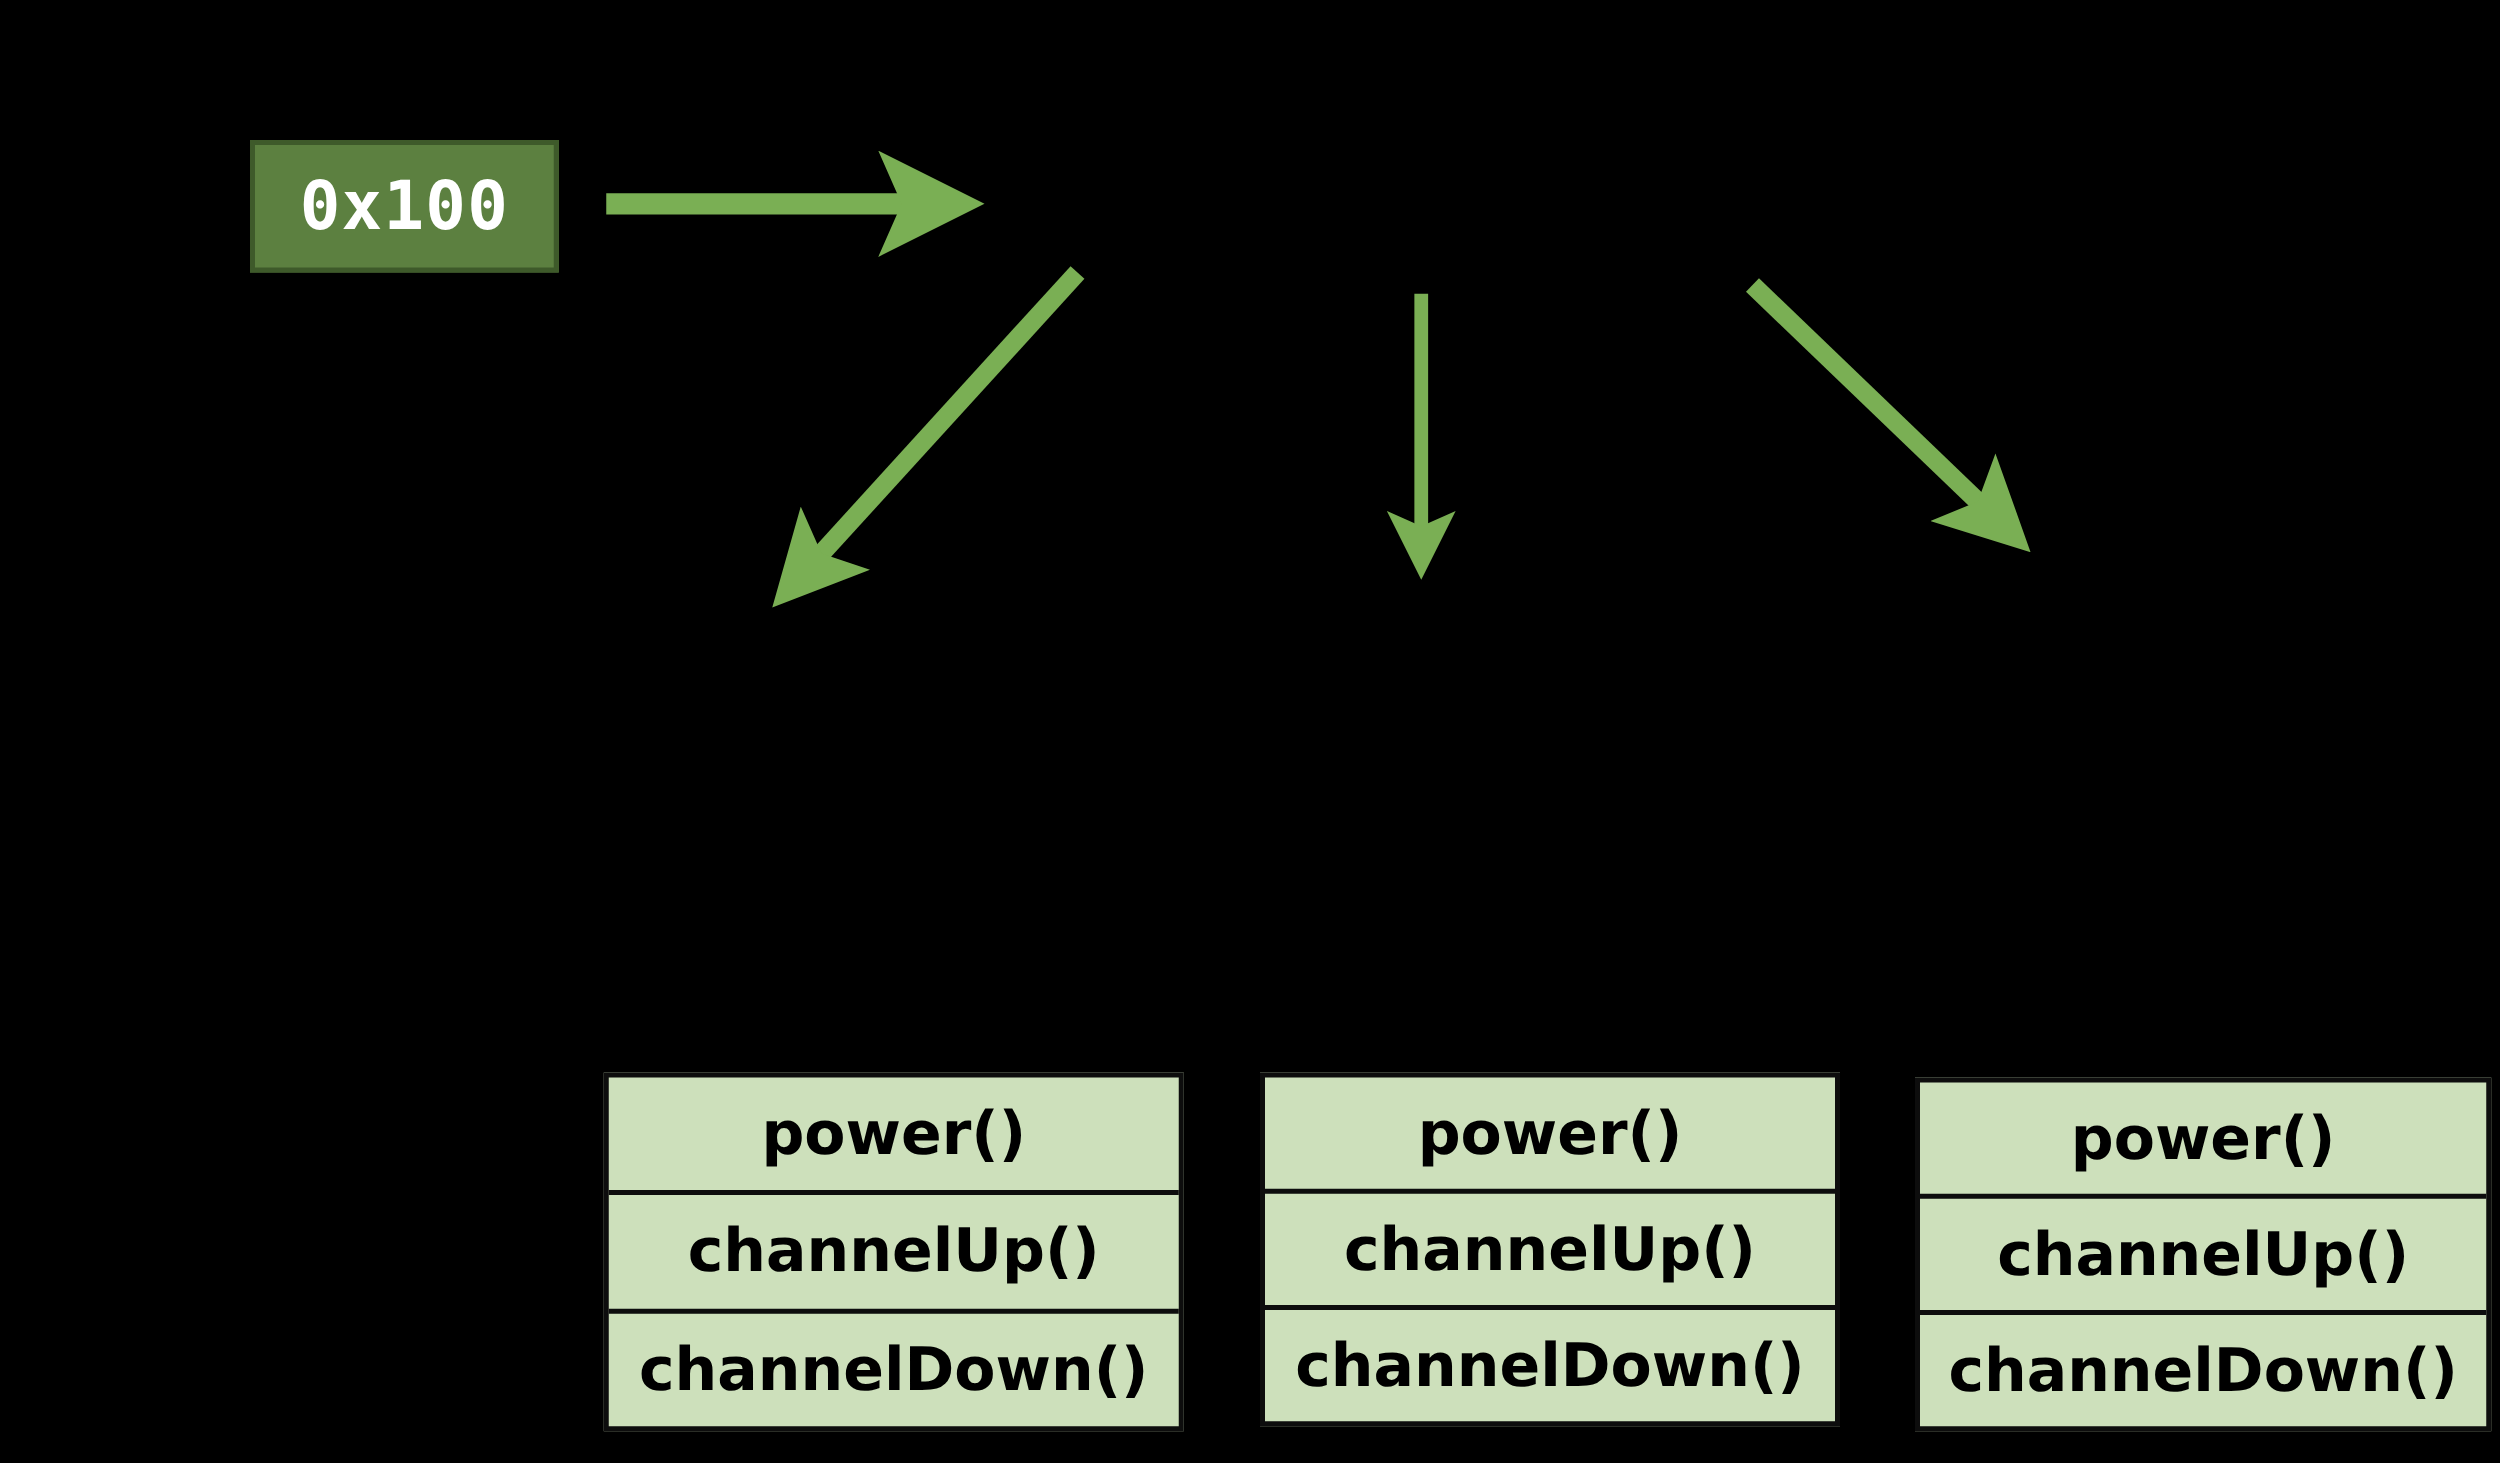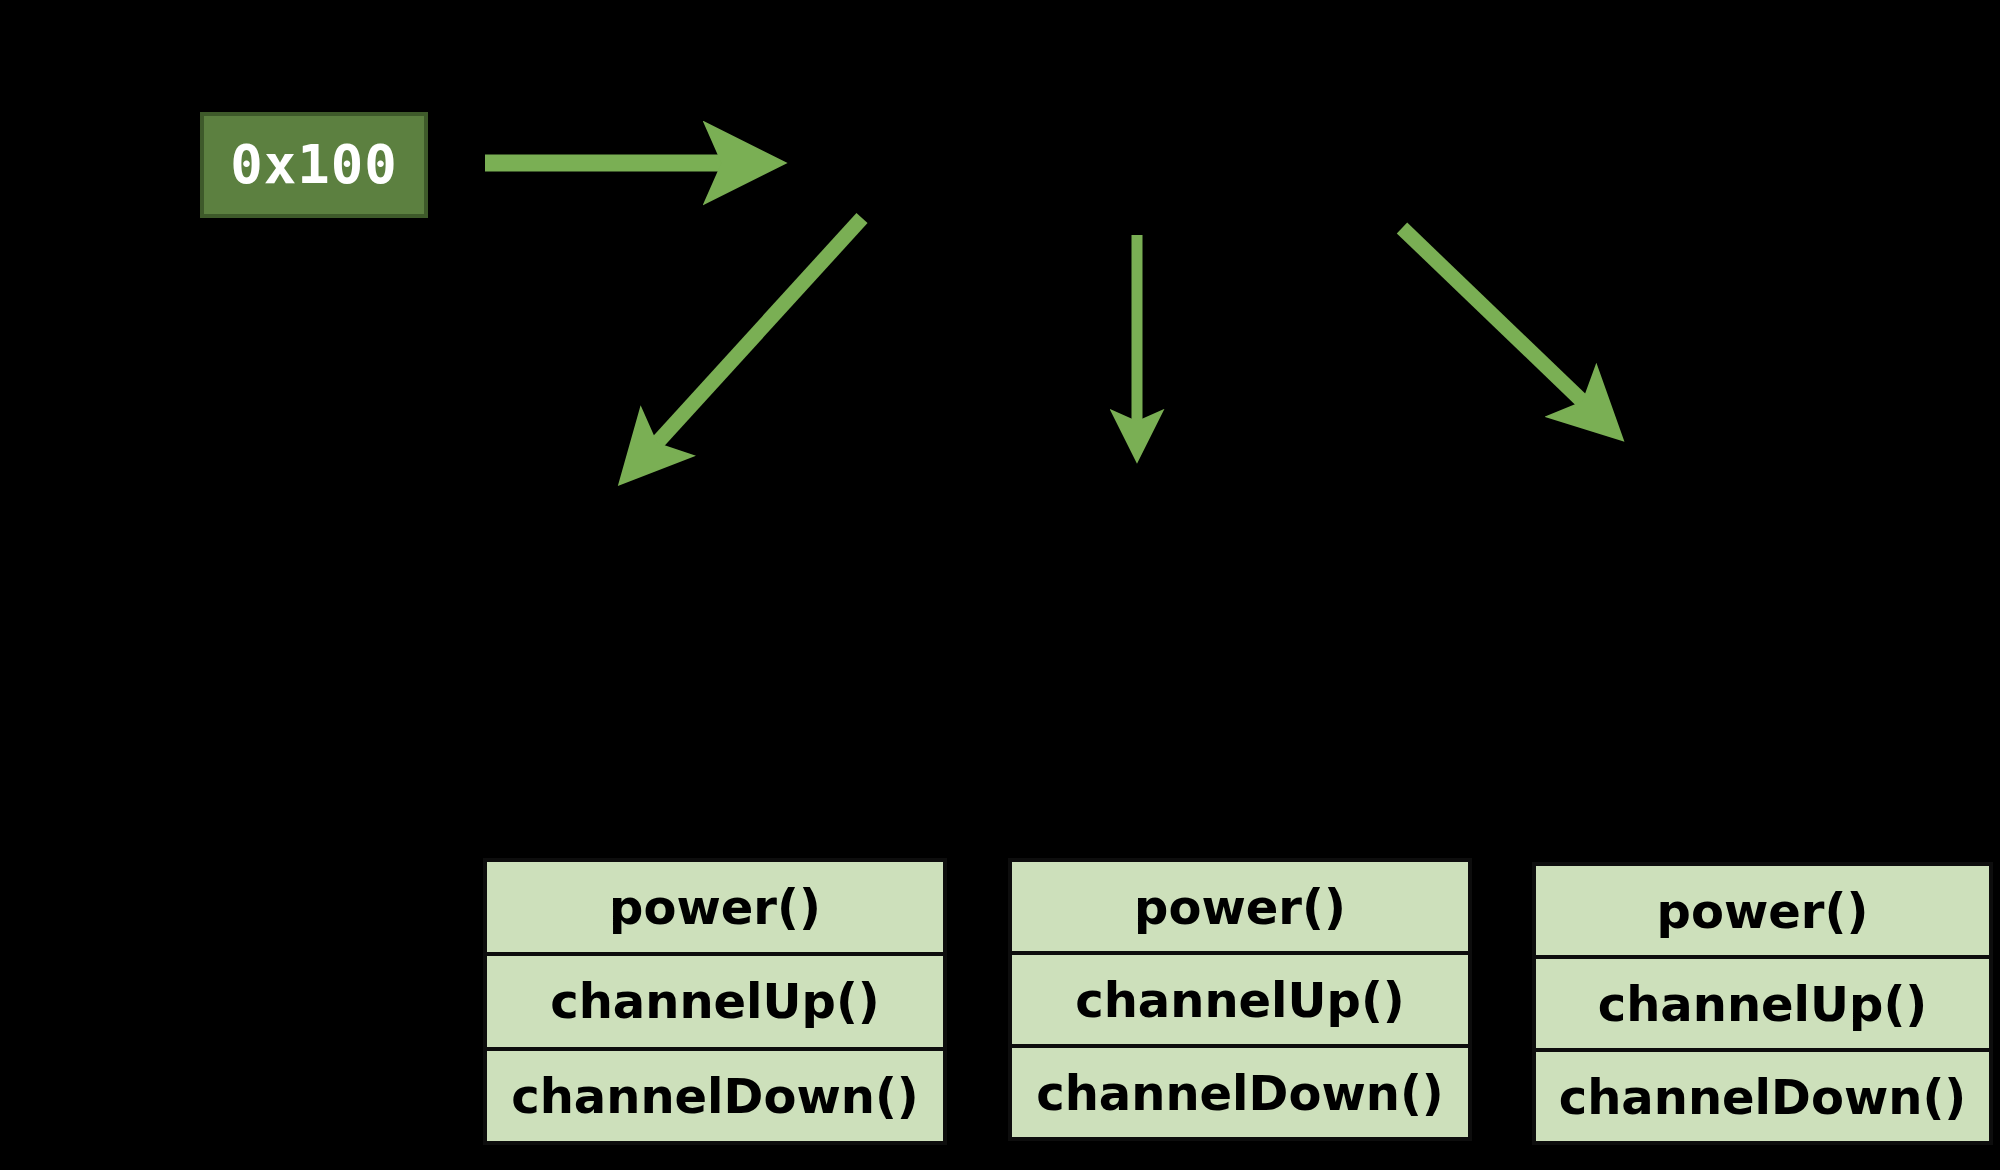--- a/index.html
+++ b/index.html
@@ -14,21 +14,21 @@
     background: #000000;
     overflow: hidden;
     font-family: "DejaVu Sans", sans-serif;
   }
 
   
   .addr-box {
     position: absolute;
     left: 200px;
     top: 112px;
-    width: 228px;
+    width: 247px;
     height: 106px;
     background: #5c8040;
     border: 4px solid #3e5a2a;
     box-sizing: border-box;
     display: flex;
     align-items: center;
     justify-content: center;
   }
   .addr-label {
     color: #ffffff;

